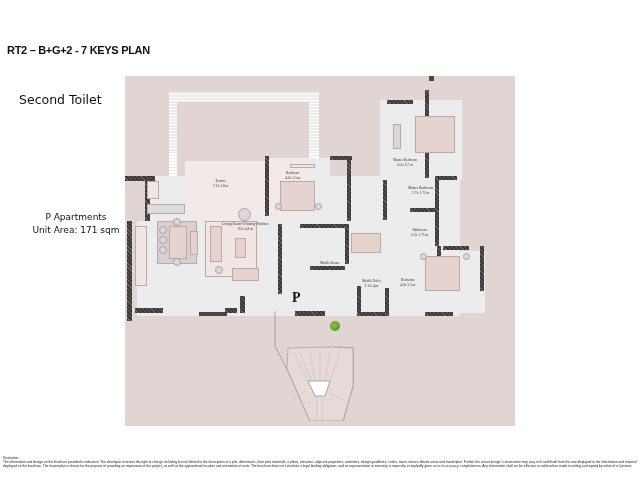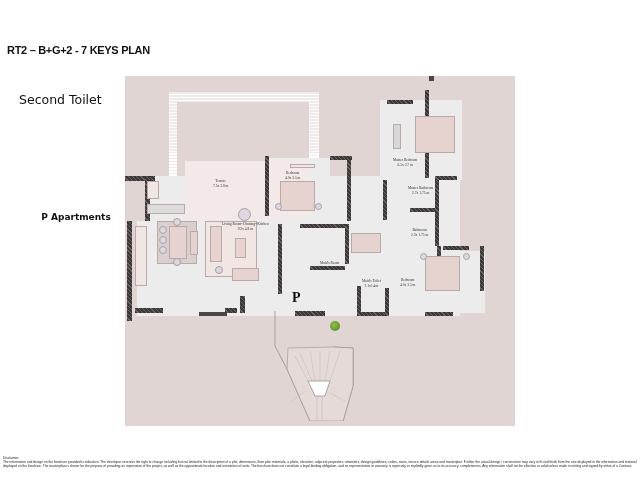--- a/index.html
+++ b/index.html
@@ -2,21 +2,21 @@
 <html><head>
 <meta charset="utf-8">
 <style>
   * { box-sizing: border-box; margin: 0; padding: 0; }
   html, body { width: 640px; height: 480px; background: #ffffff; overflow: hidden; }
   body { position: relative; font-family: "Liberation Sans", sans-serif; color: #111; }
 
   .plan-title { position: absolute; left: 7px; top: 44px; font-size: 11px; font-weight: bold; letter-spacing: -0.3px; }
   .floor-label { position: absolute; left: 19px; top: 92px; font-family: "DejaVu Sans", sans-serif; font-size: 12.5px; }
   .apt-info { position: absolute; left: 26px; top: 211px; width: 100px; text-align: center; font-family: "DejaVu Sans", sans-serif; font-size: 9px; line-height: 13px; }
-  .apt-info .apt-name { font-weight: bold; }
+  .apt-info .apt-name { font-weight: normal; }
 
   .canvas { position: absolute; left: 125px; top: 76px; width: 390px; height: 350px; background: #e1d5d3; }
 
   .wall { position: absolute; background: #4a4646; }
   .wall.hatch { background: repeating-linear-gradient(45deg, #3c3838 0 2px, #6a6565 2px 3px); }
   .floor { position: absolute; background: #ececec; }
   .room-label { position: absolute; font-family: "Liberation Serif", serif; font-size: 3.6px; color: #333; text-align: center; line-height: 5px; white-space: nowrap; }
   .furn { position: absolute; border: 0.6px solid #b9a9a7; background: #e6d3cf; }
   .furn.light { background: #f1e6e4; }
   .circle { position: absolute; border-radius: 50%; border: 0.6px solid #a7a0a6; background: #dcd7e0; }
@@ -29,20 +29,21 @@
   .disclaimer .d-title { display: block; }
 </style>
 </head>
 <body>
 
 <div class="plan-title">RT2 – B+G+2 - 7 KEYS PLAN</div>
 <div class="floor-label">Second Toilet</div>
 
 <div class="apt-info">
   <div class="apt-name">P Apartments</div>
+  <div>Unit Area: 171 sqm</div>
 </div>
 
 <div class="canvas">
 
   <div class="terrace-deck"></div>
   <div class="terrace-inner"></div>
 
   <div class="floor" style="left:20px;top:100px;width:120px;height:140px;"></div>
   <div class="floor" style="left:12px;top:145px;width:280px;height:95px;"></div>
   <div class="floor" style="left:140px;top:82px;width:65px;height:65px;"></div>

